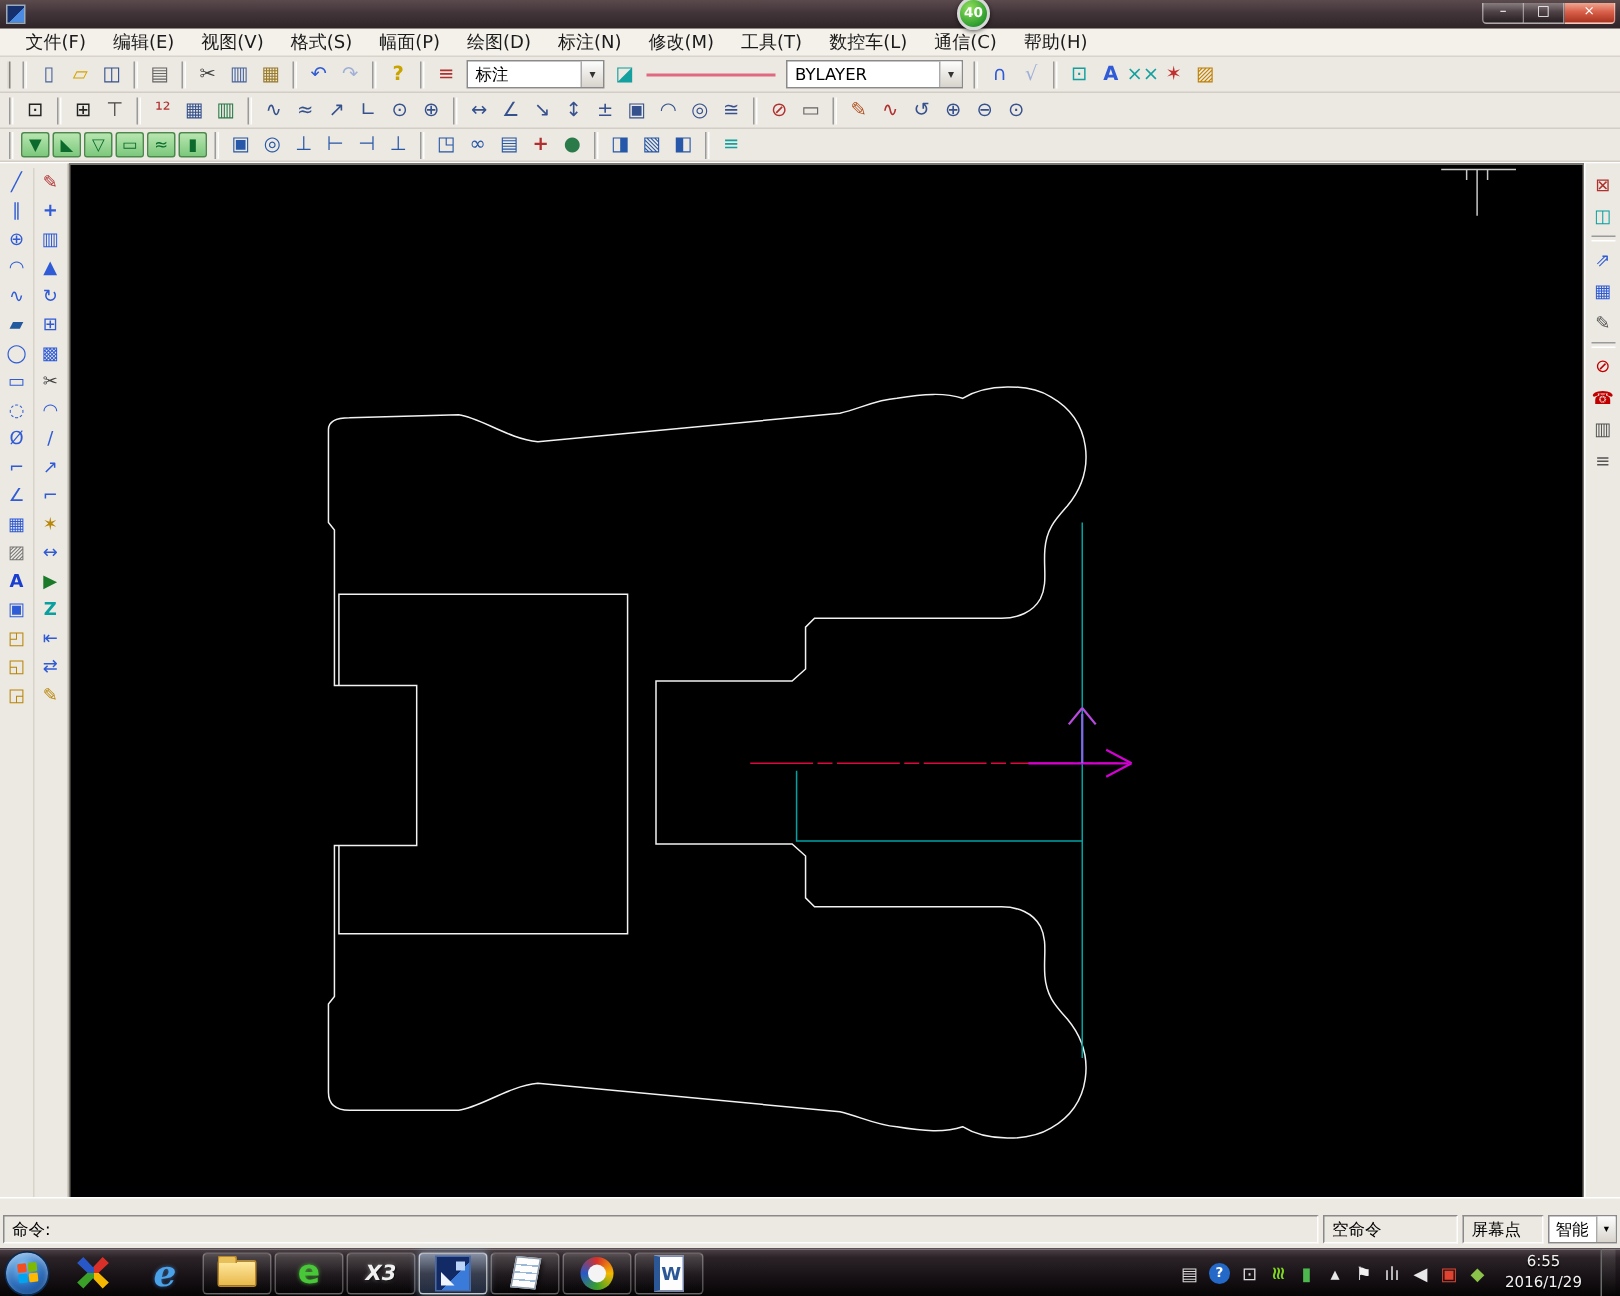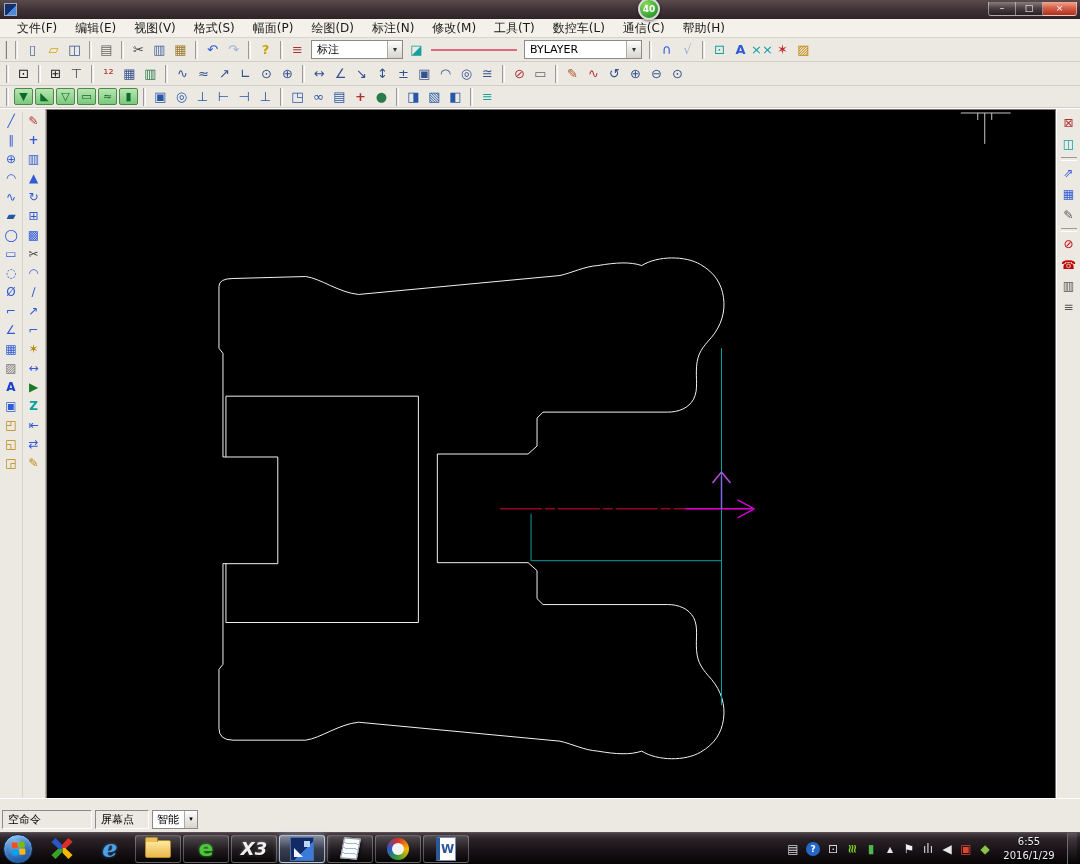--- a/index.html
+++ b/index.html
@@ -69,21 +69,21 @@
   .orb-flag { width:13px; height:13px; display:grid; grid-template-columns:1fr 1fr; gap:1px; transform:rotate(-6deg); }
   .orb-flag span { border-radius:1px; }
   .tapp { width:46px; height:28px; display:flex; align-items:center; justify-content:center; margin-right:2px; border-radius:3px; }
   .tapp.boxed { background:linear-gradient(180deg,rgba(255,255,255,.16),rgba(255,255,255,.04) 50%,rgba(0,0,0,.2)); border:1px solid rgba(255,255,255,.28); }
   .tapp.active { background:linear-gradient(180deg,rgba(200,225,255,.55),rgba(150,190,240,.25) 50%,rgba(90,130,190,.3)); border:1px solid rgba(255,255,255,.6); box-shadow:0 0 6px rgba(180,220,255,.5); }
   .art-pin { width:23px; height:23px; background:conic-gradient(#d83028 0 25%,#f5b800 0 50%,#3aa028 0 75%,#2858c8 0); clip-path:polygon(50% 34%,78% 4%,96% 22%,66% 50%,96% 78%,78% 96%,50% 66%,22% 96%,4% 78%,34% 50%,4% 22%,22% 4%); }
   .art-ie { font-family:"DejaVu Serif","Liberation Serif",serif; font-style:italic; font-weight:bold; font-size:24px; color:#4aa3e8; text-shadow:0 0 3px rgba(80,160,255,.6); line-height:24px; }
   .art-folder { width:26px; height:18px; background:linear-gradient(180deg,#ffe9a0,#e8b84a); border:1px solid #b8862a; border-radius:2px; position:relative; }
   .art-folder::before { content:""; position:absolute; left:-1px; top:-4px; width:11px; height:4px; background:#e8c05a; border:1px solid #b8862a; border-bottom:none; border-radius:2px 2px 0 0; }
   .art-ge { font-weight:bold; font-size:22px; color:#48c838; text-shadow:0 0 3px rgba(90,220,70,.7); line-height:22px; }
-  .art-x3 { font-style:italic; font-weight:bold; font-size:18px; color:#f0f0f0; text-shadow:1px 1px 2px #000, 0 0 3px #888; }
+  .art-x3 { font-style:italic; font-weight:bold; font-size:14px; color:#f0f0f0; text-shadow:1px 1px 2px #000, 0 0 3px #888; }
   .art-caxa { width:24px; height:24px; background:linear-gradient(135deg,#122a66 58%,#3a7ad8 58%); border:1px solid #4a6aa8; position:relative; }
   .art-caxa::before { content:""; position:absolute; left:3px; bottom:3px; width:0; height:0; border-left:9px solid #f0f4ff; border-top:9px solid transparent; }
   .art-caxa::after { content:""; position:absolute; right:3px; top:3px; width:6px; height:6px; background:#bcd4f8; }
   .art-note { width:17px; height:21px; background:#fdfdfd; border:1px solid #8a98a8; transform:skew(-6deg) rotate(5deg); background-image:repeating-linear-gradient(180deg,transparent 0 4px,#9ab8d8 4px 5px); box-shadow:2px 2px 3px rgba(0,0,0,.5); }
   .art-ring { width:22px; height:22px; border-radius:50%; background:conic-gradient(#d83028,#f5b800,#3aa028,#2858c8,#d83028); position:relative; }
   .art-ring::before { content:""; position:absolute; inset:5px; border-radius:50%; background:#f4f4f4; }
   .art-word { width:20px; height:24px; background:#fdfdfd; border:1px solid #7a8ab0; border-left:4px solid #2b5797; font-weight:bold; font-size:12px; color:#2b5797; text-align:center; line-height:22px; }
   .tray { margin-left:auto; display:flex; align-items:center; gap:7px; padding-right:4px; }
   .tri { display:inline-block; font-size:12px; line-height:14px; text-align:center; min-width:12px; }
   .tri.tray-help { background:#2468c8; border-radius:50%; width:14px; height:14px; font-size:9px; line-height:14px; font-weight:bold; }
@@ -321,20 +321,21 @@
         <span class="rti" style="color: rgb(85, 85, 85);">✎</span>
         <span class="rti-sep"></span>
         <span class="rti" style="color: rgb(192, 0, 0);">⊘</span>
         <span class="rti" style="color: rgb(192, 0, 0);">☎</span>
         <span class="rti" style="color: rgb(85, 85, 85);">▥</span>
         <span class="rti" style="color: rgb(85, 85, 85);">≡</span>
       </div>
   </div>
 
   <div class="statusbar">
+    <div class="sb-field sb-prompt">命令:</div>
     <div class="sb-field sb-cmd">空命令</div>
     <div class="sb-field sb-point">屏幕点</div>
     <div class="sb-combo">
       <span>智能</span>
       <span class="dd2">▾</span>
     </div>
   </div>
 
   <div class="taskbar">
     <div class="start-orb">

